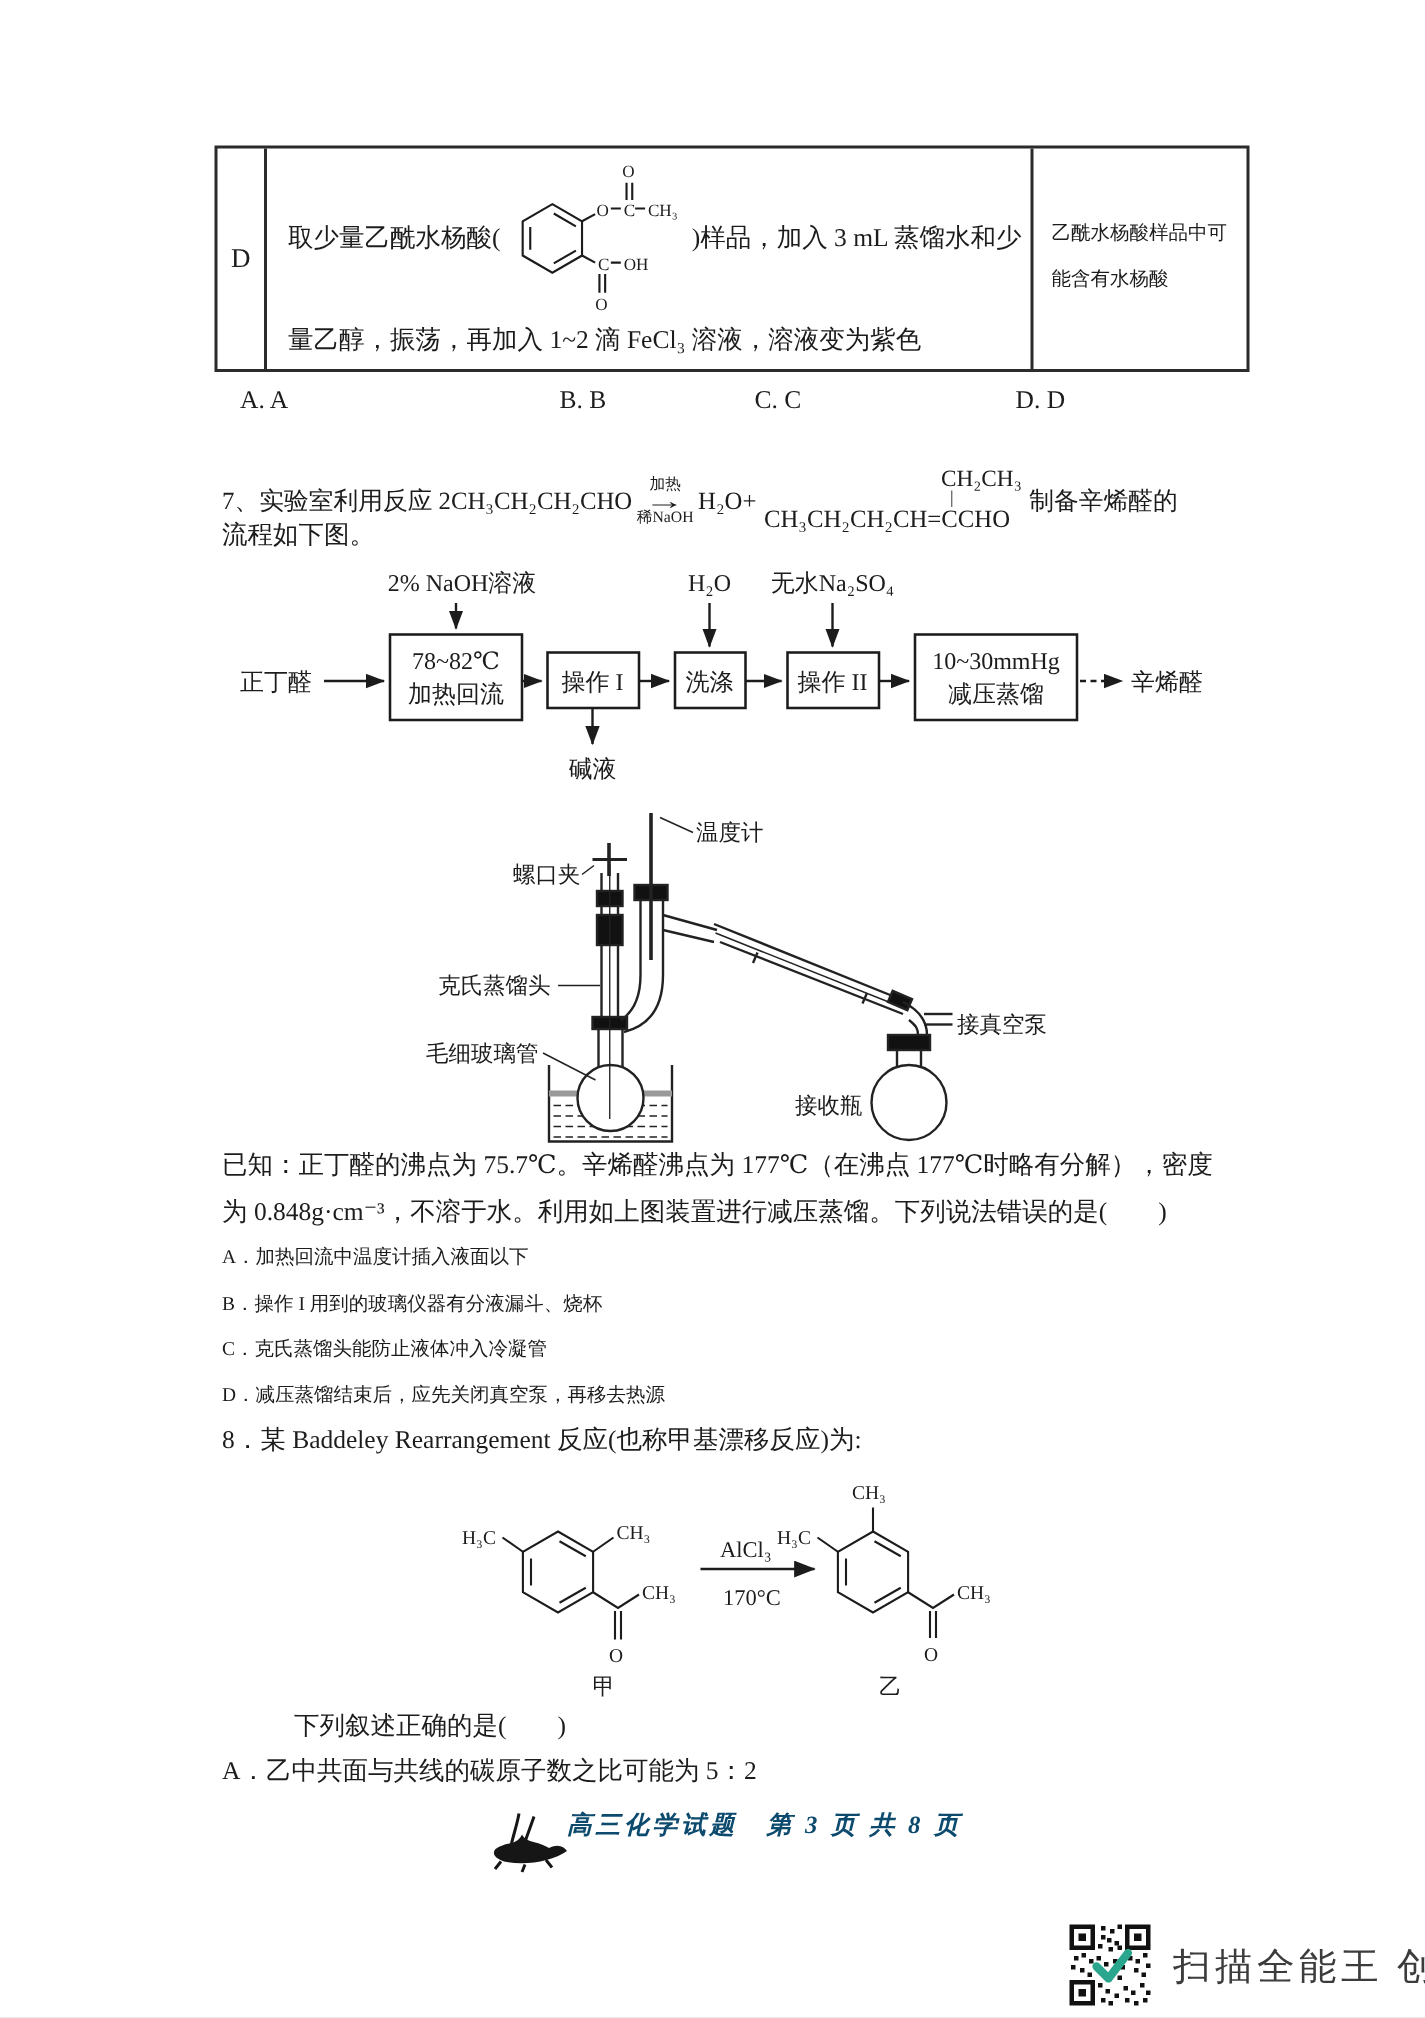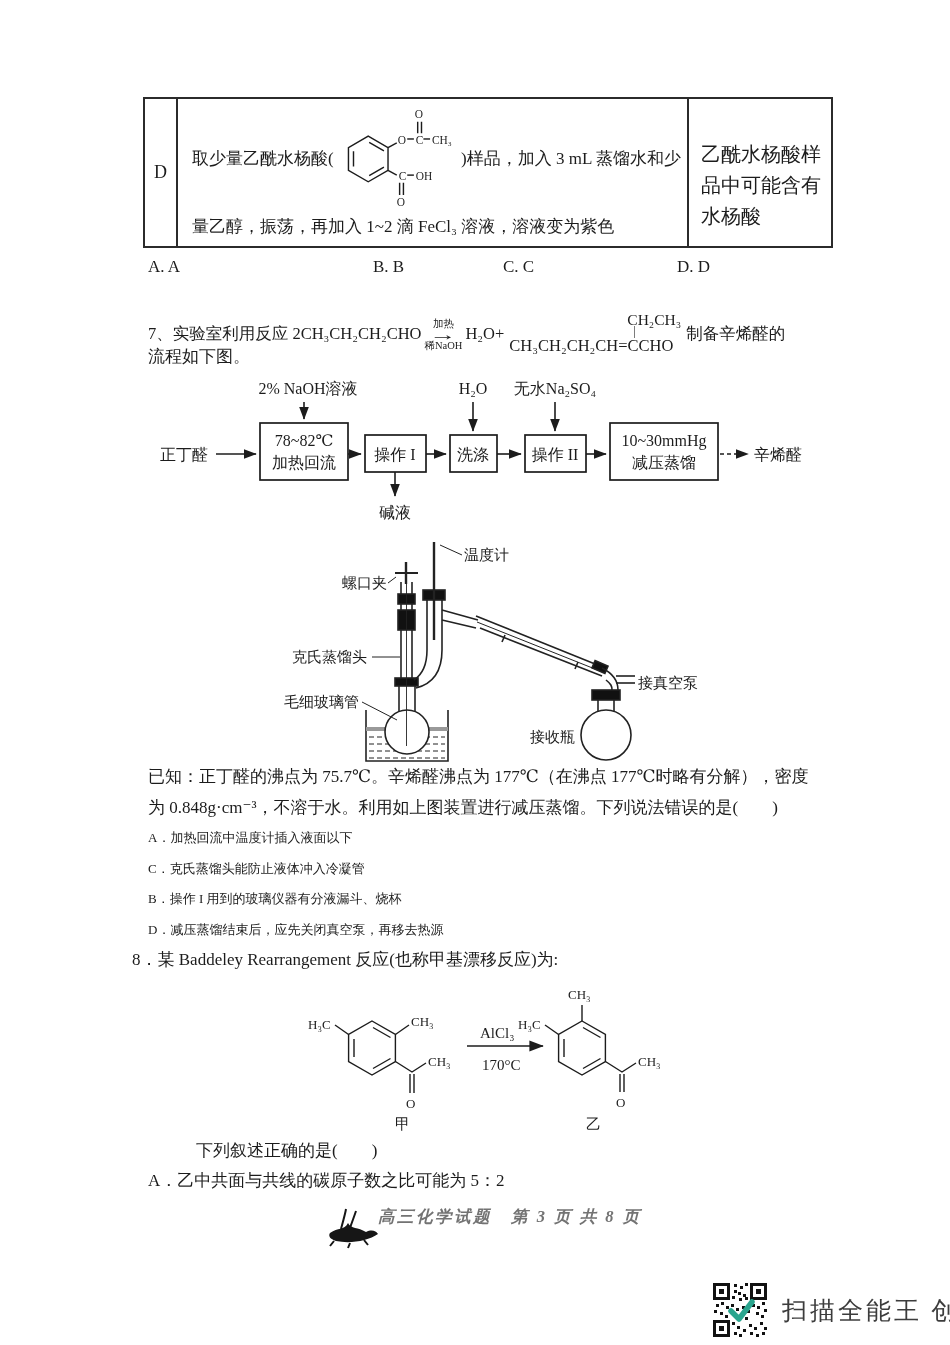--- a/index.html
+++ b/index.html
@@ -6,21 +6,21 @@
   #page{position:relative;width:950px;height:1345px;margin:0 auto;background:#ffffff;
         font-family:"Liberation Serif","DejaVu Serif",serif;color:#1c1c1c;overflow:hidden;}
   .abs{position:absolute;}
   .txt{font-size:17px;line-height:30.5px;white-space:nowrap;}
 
   
   #main-table{display:flex;border:2px solid #2b2b2b;box-sizing:border-box;}
   .t-cell{box-sizing:border-box;}
   .cell-d{width:31px;display:flex;align-items:center;justify-content:center;font-size:18px;}
   .cell-main{width:511px;border-left:2px solid #2b2b2b;padding:2px 6px 8px 14px;font-size:17px;}
-  .cell-right{width:144px;border-left:2px solid #2b2b2b;padding:40px 10px 0 12px;font-size:20px;line-height:31px;}
+  .cell-right{width:144px;border-left:2px solid #2b2b2b;padding:40px 10px 0 12px;font-size:13px;line-height:31px;}
   .cell-line1{display:flex;align-items:center;white-space:nowrap;}
   .cell-line2{white-space:nowrap;}
 
   
   #answer-row span{position:absolute;font-size:17px;white-space:nowrap;}
 
   
   #q7-line{display:flex;align-items:center;font-size:16.5px;white-space:nowrap;}
   .rx-arrow{display:inline-flex;flex-direction:column;align-items:center;margin:0 3px;}
   .rx-arrow .top,.rx-arrow .bot{font-size:10.5px;line-height:11px;}
@@ -28,21 +28,21 @@
   .branch{display:inline-block;margin:0 5px;}
   .branch .bt{margin-left:118px;line-height:15px;font-size:15.5px;}
   .branch .bbar{margin-left:124px;line-height:9px;font-size:12px;}
   .branch .bm{line-height:20px;}
 
   .opt-line{font-size:13px;line-height:30.5px;white-space:nowrap;}
 
   svg text{font-family:"Liberation Serif","DejaVu Serif",serif;}
   .sv15{font-size:15px;} .sv16{font-size:16px;} .sv13{font-size:13px;} .sv12{font-size:12px;}
 
-  #footer-text{font-size:16.5px;font-style:italic;font-weight:bold;letter-spacing:2.5px;color:#737373;white-space:nowrap;}
+  #footer-text{font-size:16.5px;font-style:italic;font-weight:bold;letter-spacing:2.5px;color:#0c4a6e;white-space:nowrap;}
   #watermark{display:flex;align-items:center;}
   #watermark-text{font-size:25px;color:#3c3c3c;letter-spacing:3px;margin-left:14px;white-space:nowrap;}
 </style>
 </head>
 <body>
 
 <div id="page">
 
   <div id="main-table" class="abs" style="left:143px;top:97px;">
     <div class="t-cell cell-d">D</div>
@@ -72,21 +72,21 @@
           </g>
         </svg>
         <span>)样品，加入 3 mL 蒸馏水和少</span>
       </div>
       <div class="cell-line2">量乙醇，振荡，再加入 1~2 滴 FeCl₃ 溶液，溶液变为紫色</div>
     </div>
     <div class="t-cell cell-right">乙酰水杨酸样品中可能含有水杨酸</div>
   </div>
 
   <div id="answer-row" class="abs" style="left:148px;top:257px;width:700px;height:22px;">
-    <span style="left:0;">A. A</span>
+    <span style="left:12px;">A. A</span>
     <span style="left:182px;margin-left:43px;">B. B</span>
     <span style="left:355px;text-align:center;">C. C</span>
     <span style="left:529px;">D. D</span>
   </div>
 
   <div id="q7-line" class="abs" style="left:148px;top:278px;width:740px;height:62px;margin-top:25px;">
     <span>7、实验室利用反应 2CH₃CH₂CH₂CHO</span>
     <span class="rx-arrow">
       <span class="top">加热</span>
       <span class="ar">→</span>
@@ -209,26 +209,26 @@
       <text x="4" y="175">毛细玻璃管</text>
       <text x="358" y="156">接真空泵</text>
       <text x="250" y="210">接收瓶</text>
     </g>
   </svg>
 
   <div class="abs" style="left:148px;top:762px;">
     <div class="txt">已知：正丁醛的沸点为 75.7℃。辛烯醛沸点为 177℃（在沸点 177℃时略有分解），密度</div>
     <div class="txt">为 0.848g·cm⁻³，不溶于水。利用如上图装置进行减压蒸馏。下列说法错误的是(　　)</div>
     <div class="opt-line">A．加热回流中温度计插入液面以下</div>
+    <div class="opt-line">B．操作 I 用到的玻璃仪器有分液漏斗、烧杯</div>
     <div class="opt-line">C．克氏蒸馏头能防止液体冲入冷凝管</div>
-    <div class="opt-line">B．操作 I 用到的玻璃仪器有分液漏斗、烧杯</div>
     <div class="opt-line">D．减压蒸馏结束后，应先关闭真空泵，再移去热源</div>
   </div>
 
-  <div class="abs txt" style="left:132px;top:945px;">8．某 Baddeley Rearrangement 反应(也称甲基漂移反应)为:</div>
+  <div class="abs txt" style="left:148px;top:945px;">8．某 Baddeley Rearrangement 反应(也称甲基漂移反应)为:</div>
 
   <svg class="abs" style="left:300px;top:978px;" width="400" height="158" viewBox="0 0 400 158">
     <defs>
       <marker id="ah2" markerWidth="10" markerHeight="9" refX="8.5" refY="3.5" orient="auto">
         <path d="M0 0 L9 3.5 L0 7 Z" fill="#1c1c1c"></path>
       </marker>
     </defs>
     <g stroke="#1c1c1c" stroke-width="1.4" fill="none">
       <path d="M72 43 L95.4 56.5 L95.4 83.5 L72 97 L48.6 83.5 L48.6 56.5 Z"></path>
       <path d="M73 49.5 L90.5 59.5 M90.5 80.5 L73 90.5 M54 61 L54 79"></path>

